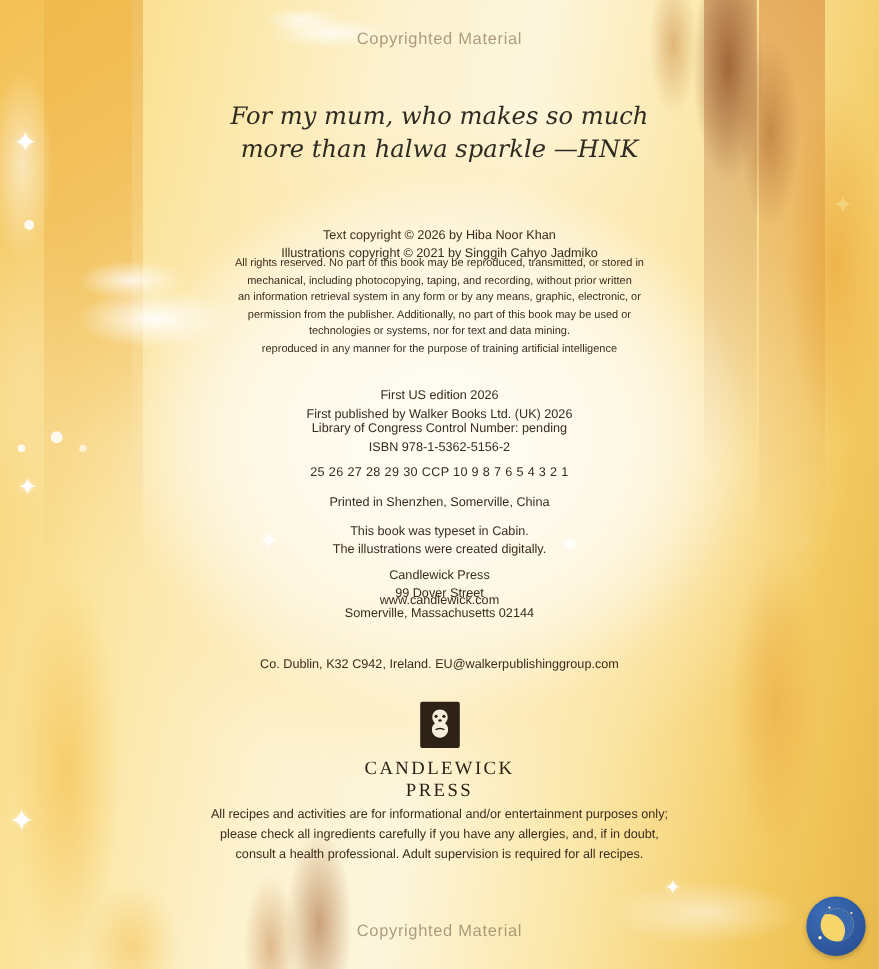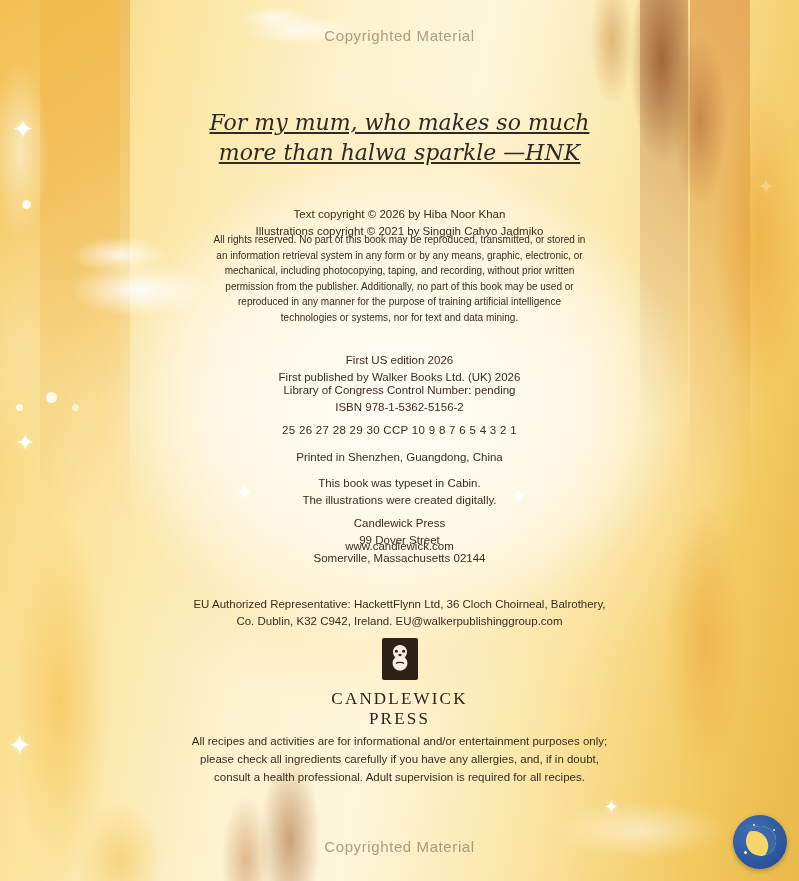--- a/index.html
+++ b/index.html
@@ -106,28 +106,27 @@
     letter-spacing: 0.6px;
     color: #8d7a5e;
     opacity: 0.72;
   }
   .watermark.top { top: 27px; }
   .watermark.bottom { top: 838px; }
 
   .dedication {
     position: absolute;
     left: 0; right: 0;
-    top: 108px;
+    top: 92px;
     text-align: center;
     font-family: "DejaVu Serif", serif;
     font-style: italic;
     font-size: 22px;
     line-height: 1.35;
     color: #2f2a22;
-    text-decoration: underline;
   }
   .dedication span { display: block; }
 
   .block {
     position: absolute;
     left: 50%;
     transform: translateX(-50%);
     text-align: center;
     color: #3a2c1c;
     font-size: 11.5px;
@@ -244,62 +243,61 @@
       <span>more than halwa sparkle —HNK</span>
     </div>
 
     <div class="block" id="copyright-block">
       <span>Text copyright © 2026 by Hiba Noor Khan</span>
       <span>Illustrations copyright © 2021 by Singgih Cahyo Jadmiko</span>
     </div>
 
     <div class="block" id="rights-block">
       <span>All rights reserved. No part of this book may be reproduced, transmitted, or stored in</span>
+      <span>mechanical, including photocopying, taping, and recording, without prior written</span>
       <span>an information retrieval system in any form or by any means, graphic, electronic, or</span>
-      <span>mechanical, including photocopying, taping, and recording, without prior written</span>
       <span>permission from the publisher. Additionally, no part of this book may be used or</span>
+      <span>technologies or systems, nor for text and data mining.</span>
       <span>reproduced in any manner for the purpose of training artificial intelligence</span>
-      <span>technologies or systems, nor for text and data mining.</span>
     </div>
 
     <div class="block" id="edition-block">
       <span>First US edition 2026</span>
       <span>First published by Walker Books Ltd. (UK) 2026</span>
     </div>
 
     <div class="block" id="loc-block">
       <span>Library of Congress Control Number: pending</span>
       <span>ISBN 978-1-5362-5156-2</span>
     </div>
 
     <div class="block" id="printing-numbers">
       <span>25 26 27 28 29 30 CCP 10 9 8 7 6 5 4 3 2 1</span>
     </div>
 
     <div class="block" id="printed-in">
-      <span>Printed in Shenzhen, Guangdong, China</span>
+      <span>Printed in Shenzhen, Somerville, China</span>
     </div>
 
     <div class="block" id="typeset-block">
       <span>This book was typeset in Cabin.</span>
       <span>The illustrations were created digitally.</span>
     </div>
 
     <div class="block" id="publisher-block">
       <span>Candlewick Press</span>
       <span>99 Dover Street</span>
       <span>Somerville, Massachusetts 02144</span>
     </div>
 
     <div class="block" id="website-block">
       <span>www.candlewick.com</span>
     </div>
 
     <div class="block" id="eu-rep-block">
-      <span>EU Authorized Representative: HackettFlynn Ltd, 36 Cloch Choirneal, Balrothery,</span>
       <span>Co. Dublin, K32 C942, Ireland. EU@walkerpublishinggroup.com</span>
     </div>
 
     <div class="logo-wrap">
       <svg class="logo-mark" viewBox="0 0 42 46" xmlns="http://www.w3.org/2000/svg">
         <rect x="3" y="2" width="36" height="42" rx="2" fill="#2e2217"></rect>
         <path d="M21 9c-4 0-7 3-7 7 0 2.5 1.2 4.2 2.4 5.6-1.6 1.3-2.8 3.1-2.8 5.6 0 4 3.2 7.4 7.4 7.4s7.4-3.4 7.4-7.4c0-2.5-1.2-4.3-2.8-5.6C26.8 20.2 28 18.5 28 16c0-4-3-7-7-7z" fill="#f7efdd"></path>
         <circle cx="17.4" cy="15.2" r="1.5" fill="#2e2217"></circle>
         <circle cx="24.6" cy="15.2" r="1.5" fill="#2e2217"></circle>
         <ellipse cx="21" cy="19" rx="1.6" ry="1.2" fill="#2e2217"></ellipse>

